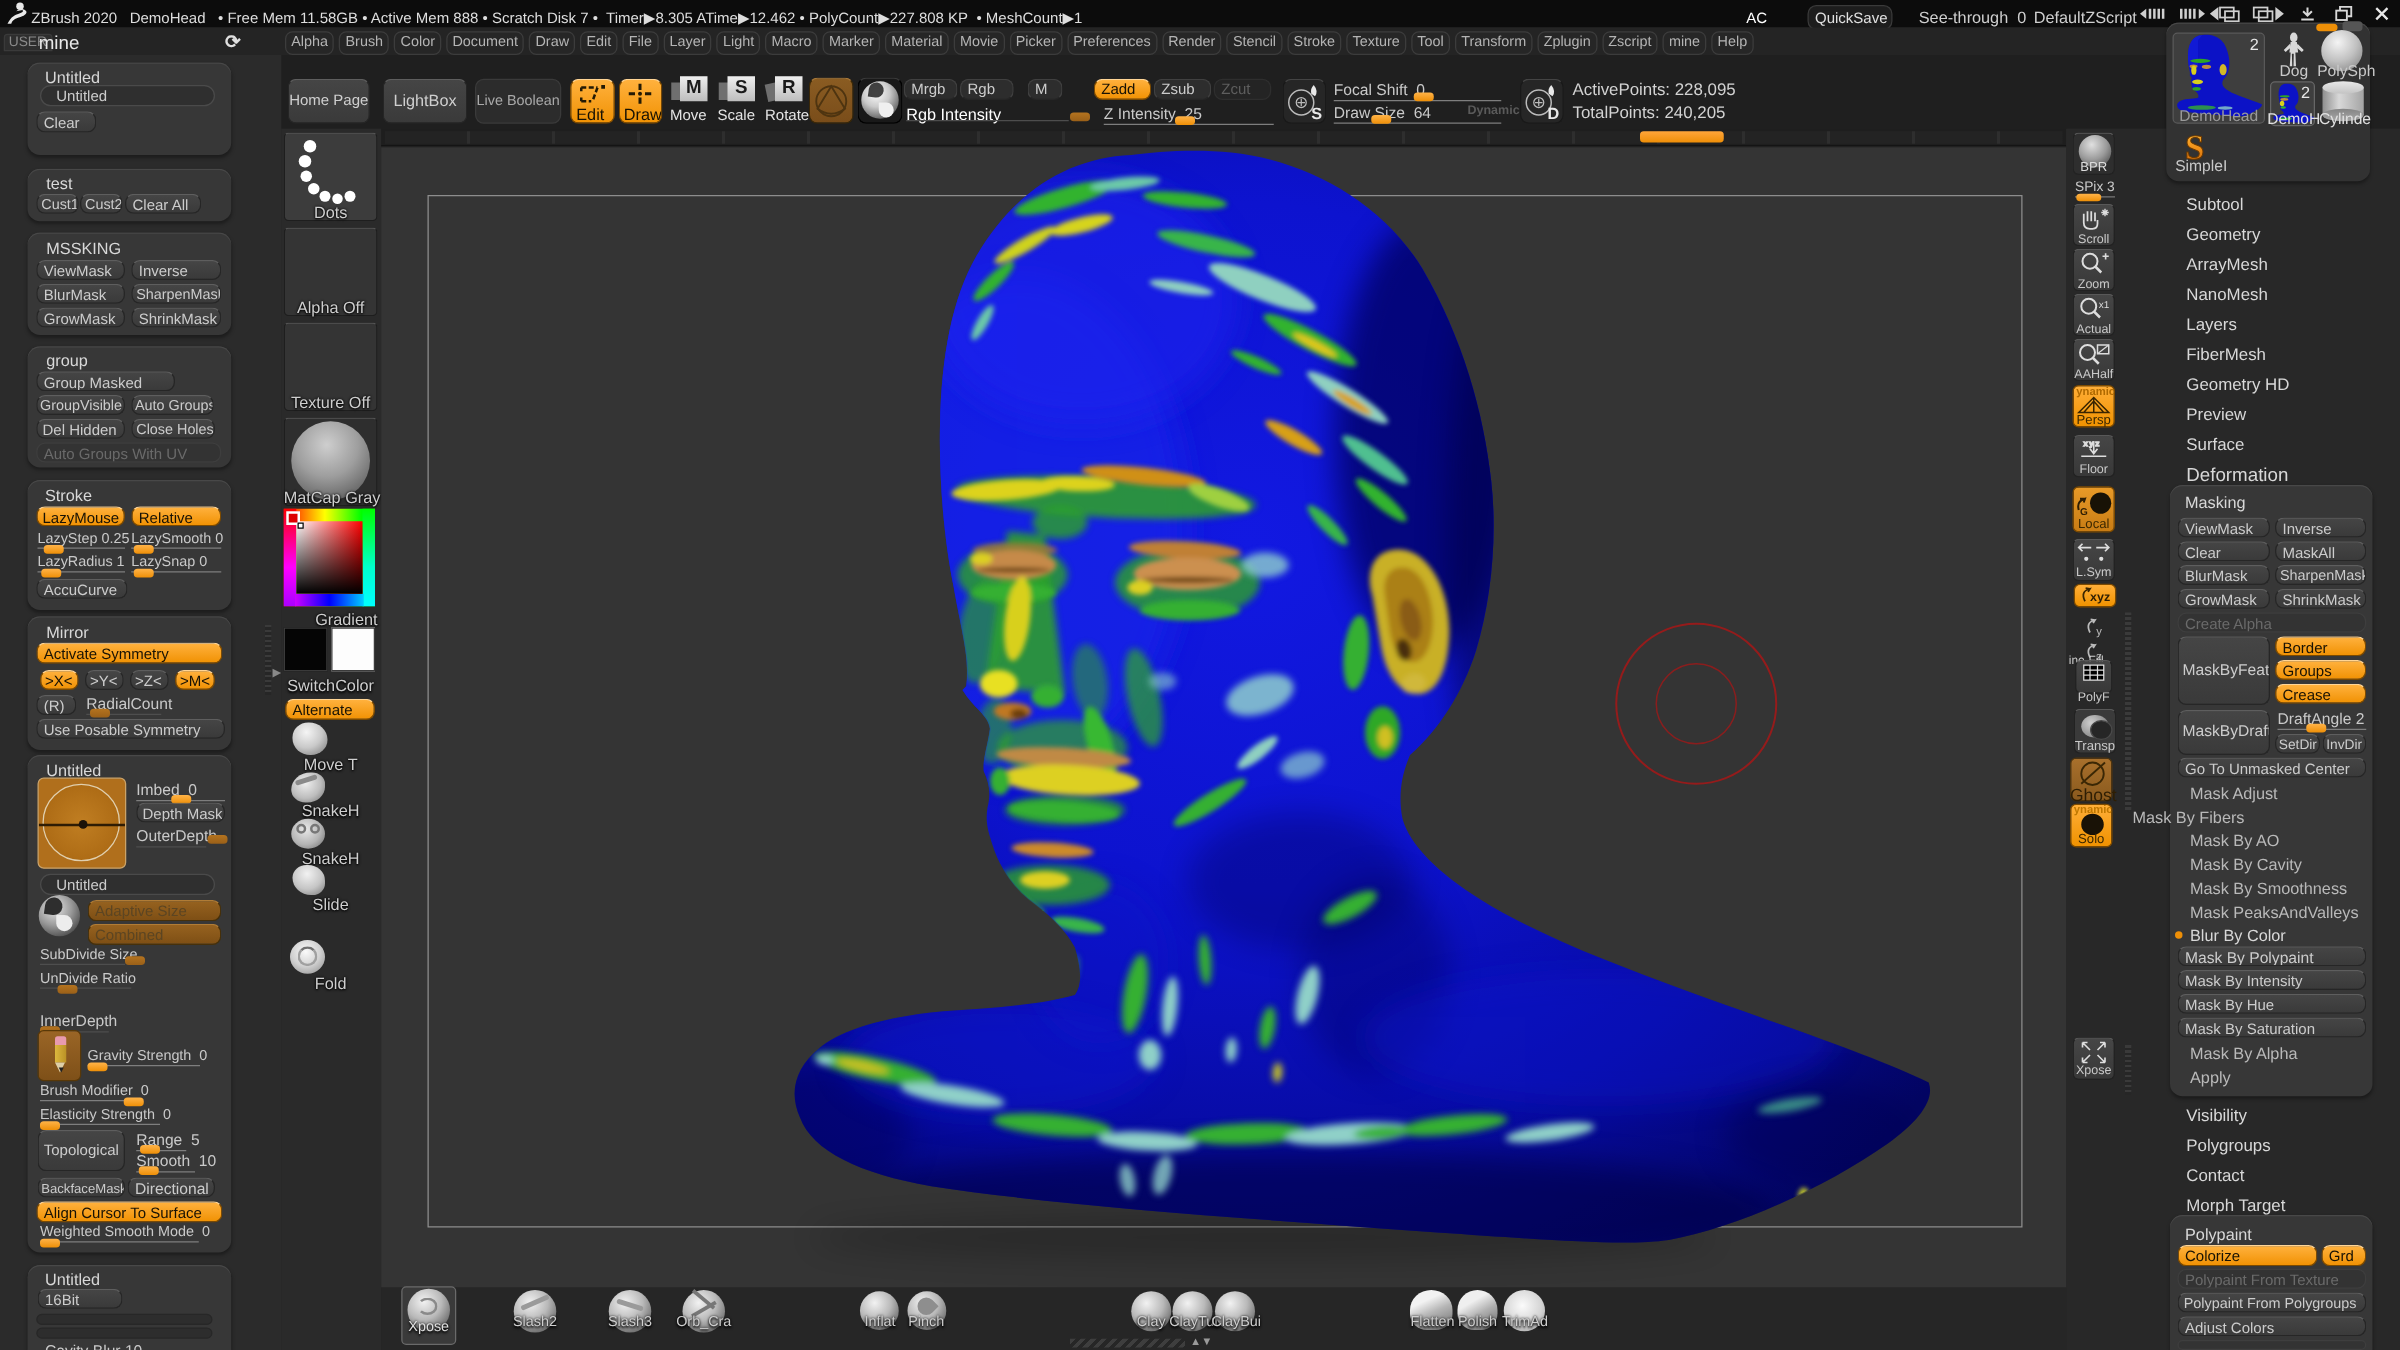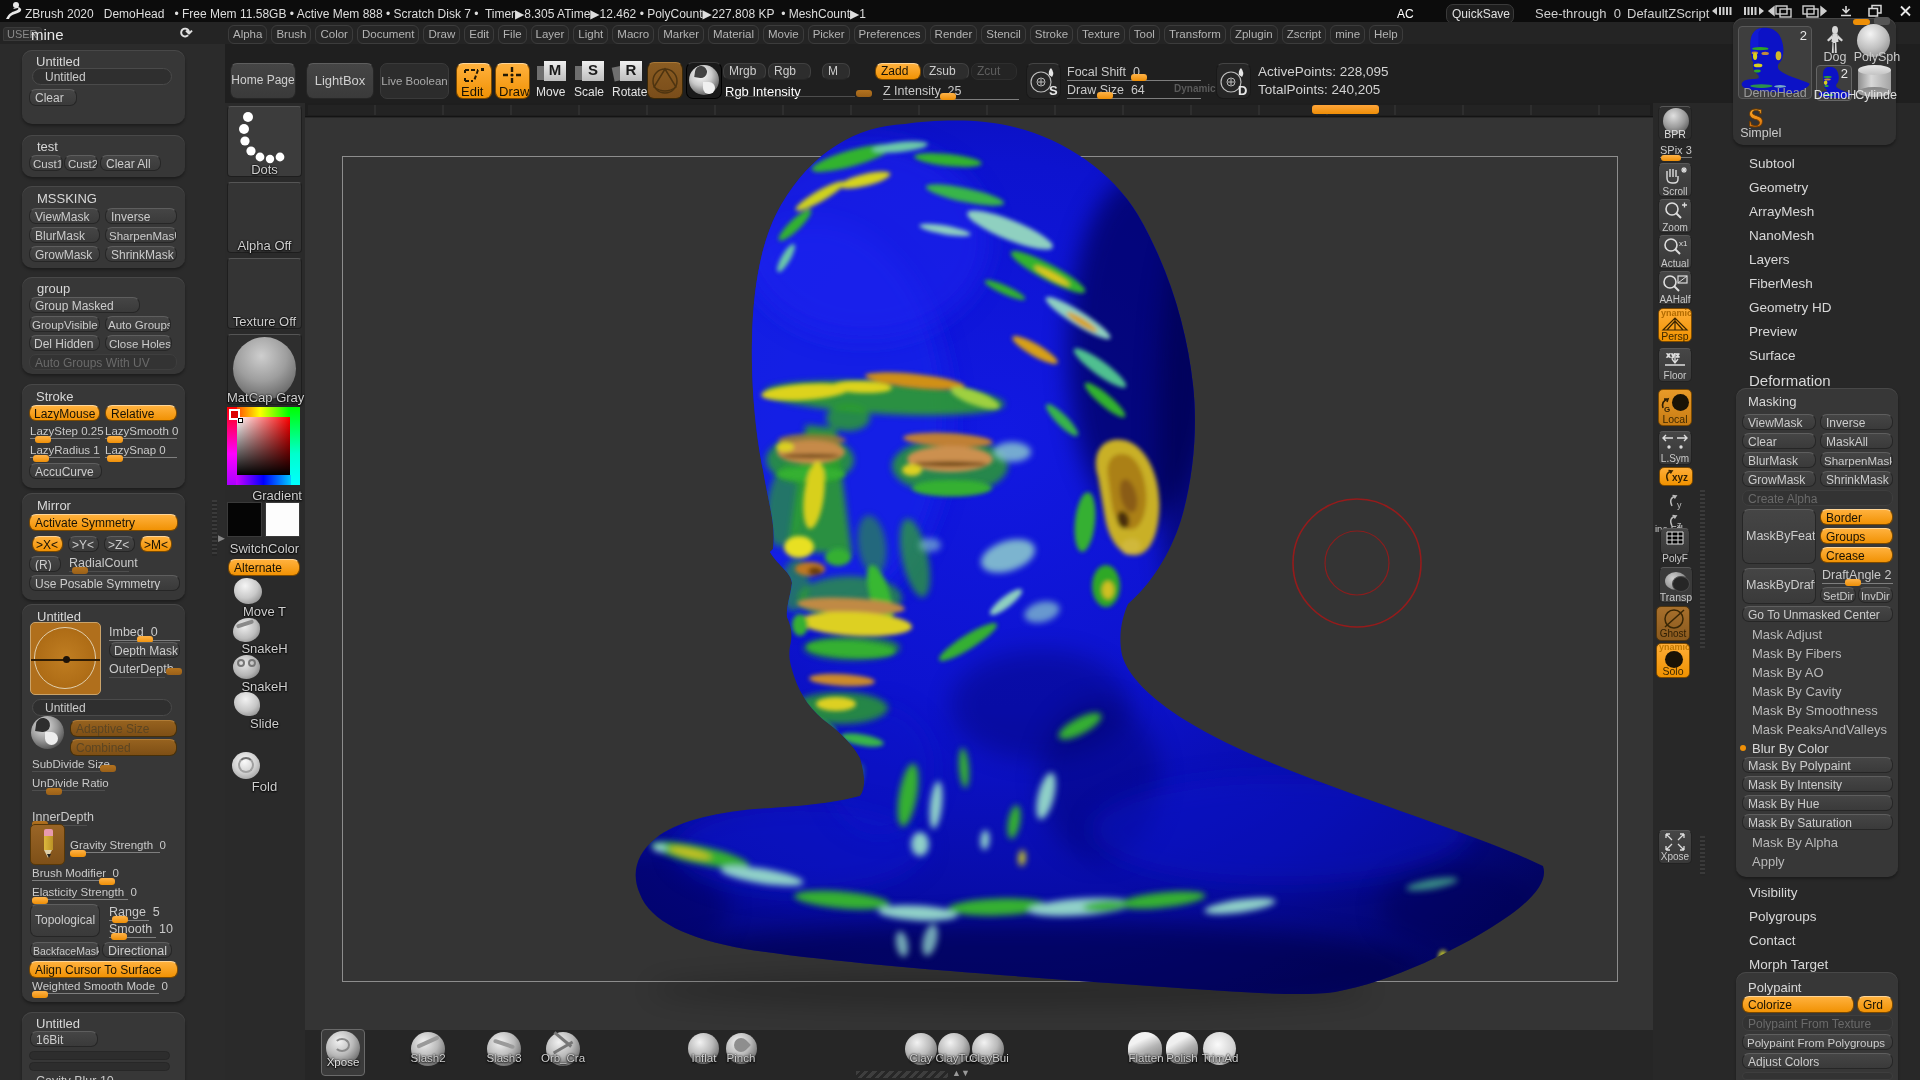--- a/index.html
+++ b/index.html
@@ -637,21 +637,21 @@
    <div style="position:absolute;left:5px;top:4px;width:22px;height:18px;border-radius:50%;background:radial-gradient(circle at 35% 35%,#cfcfcf,#6a6a6a)"></div>
    <div style="position:absolute;left:12px;top:8px;width:18px;height:16px;border-radius:50%;background:#262626;border:1px solid #4a4a4a"></div>
  </div>
  <div class="a" style="left:1659px;top:591px;width:34px;text-align:center;font-size:10.5px;color:#c9c9c9">Transp</div>
  <div class="ms" style="left:1656px;top:606px;height:35px;background:linear-gradient(#a8702c,#8a5a1e);border-color:#50350e">
    <svg width="34" height="24" viewBox="0 0 34 24">
         <circle cx="17" cy="12" r="9" stroke="#3a2705" stroke-width="1.5" fill="none"></circle>
         <path d="M8 20 L27 3" stroke="#3a2705" stroke-width="1.5"></path>
       </svg>
  </div>
- <div class="a" style="left:1656px;top:628px;width:34px;text-align:center;font-size:10px;color:#2e1e04">Ghost</div>
+ <div class="a" style="left:1656px;top:628px;width:34px;text-align:center;font-size:14px;color:#2e1e04">Ghost</div>
  <div class="ms" style="left:1656px;top:643px;height:35px;background:linear-gradient(#ffae38,#f09200);border-color:#7c4a00">
    <div style="position:absolute;left:2px;top:-2px;font-size:9px;color:#c07800;font-weight:bold">ynamic</div>
    <div style="position:absolute;left:8px;top:7px;width:18px;height:17px;border-radius:50%;background:#191206"></div>
  </div>
  <div class="a" style="left:1656px;top:665px;width:34px;text-align:center;font-size:10.5px;color:#3c2800">Solo</div>
  <div class="ms" style="left:1658px;top:830px">
    <svg width="32" height="22" viewBox="0 0 32 22">
         <g stroke="#ddd" stroke-width="1.3" fill="none">
           <path d="M13 9 L7 3 M7 3 h4 M7 3 v4 M19 9 L25 3 M25 3 h-4 M25 3 v4 M13 13 L7 19 M7 19 h4 M7 19 v-4 M19 13 L25 19 M25 19 h-4 M25 19 v-4"></path>
         </g>
@@ -752,21 +752,21 @@
  <div class="b o" style="left:1820px;top:509px;width:73px;height:16px">Border</div>
  <div class="b o" style="left:1820px;top:528px;width:73px;height:16px">Groups</div>
  <div class="b o" style="left:1820px;top:547px;width:73px;height:16px">Crease</div>
  <div class="b" style="left:1742px;top:568px;width:74px;height:36px;padding-top:10px;padding-left:3px;font-size:12.5px">MaskByDraft</div>
  <div class="sl" style="left:1822px;top:568px;width:71px;font-size:12.5px">DraftAngle&nbsp;2</div>
  <div class="h" style="left:1845px;top:579px"></div>
  <div class="b" style="left:1820px;top:587px;width:36px;height:16px;padding-left:2px;font-size:11px;line-height:13px">SetDir</div>
  <div class="b" style="left:1858px;top:587px;width:35px;height:16px;padding-left:2px;font-size:11px;line-height:13px">InvDir</div>
  <div class="b" style="left:1742px;top:606px;width:151px;height:16px">Go To Unmasked Center</div>
  <div class="t g" style="left:1752px;top:627px">Mask Adjust</div>
- <div class="t g" style="left:1752px;top:646px">Mask By Fibers</div>
+ <div class="t g" style="left:1706px;top:646px">Mask By Fibers</div>
  <div class="t g" style="left:1752px;top:665px">Mask By AO</div>
  <div class="t g" style="left:1752px;top:684px">Mask By Cavity</div>
  <div class="t g" style="left:1752px;top:703px">Mask By Smoothness</div>
  <div class="t g" style="left:1752px;top:722px">Mask PeaksAndValleys</div>
  <div class="a" style="left:1740px;top:745px;width:6px;height:6px;border-radius:50%;background:#ee8f07"></div>
  <div class="t" style="left:1752px;top:741px">Blur By Color</div>
  <div class="b" style="left:1742px;top:757px;width:151px;height:16px;font-size:12.5px">Mask By Polypaint</div>
  <div class="b" style="left:1742px;top:776px;width:151px;height:16px">Mask By Intensity</div>
  <div class="b" style="left:1742px;top:795px;width:151px;height:16px">Mask By Hue</div>
  <div class="b" style="left:1742px;top:814px;width:151px;height:16px">Mask By Saturation</div>

